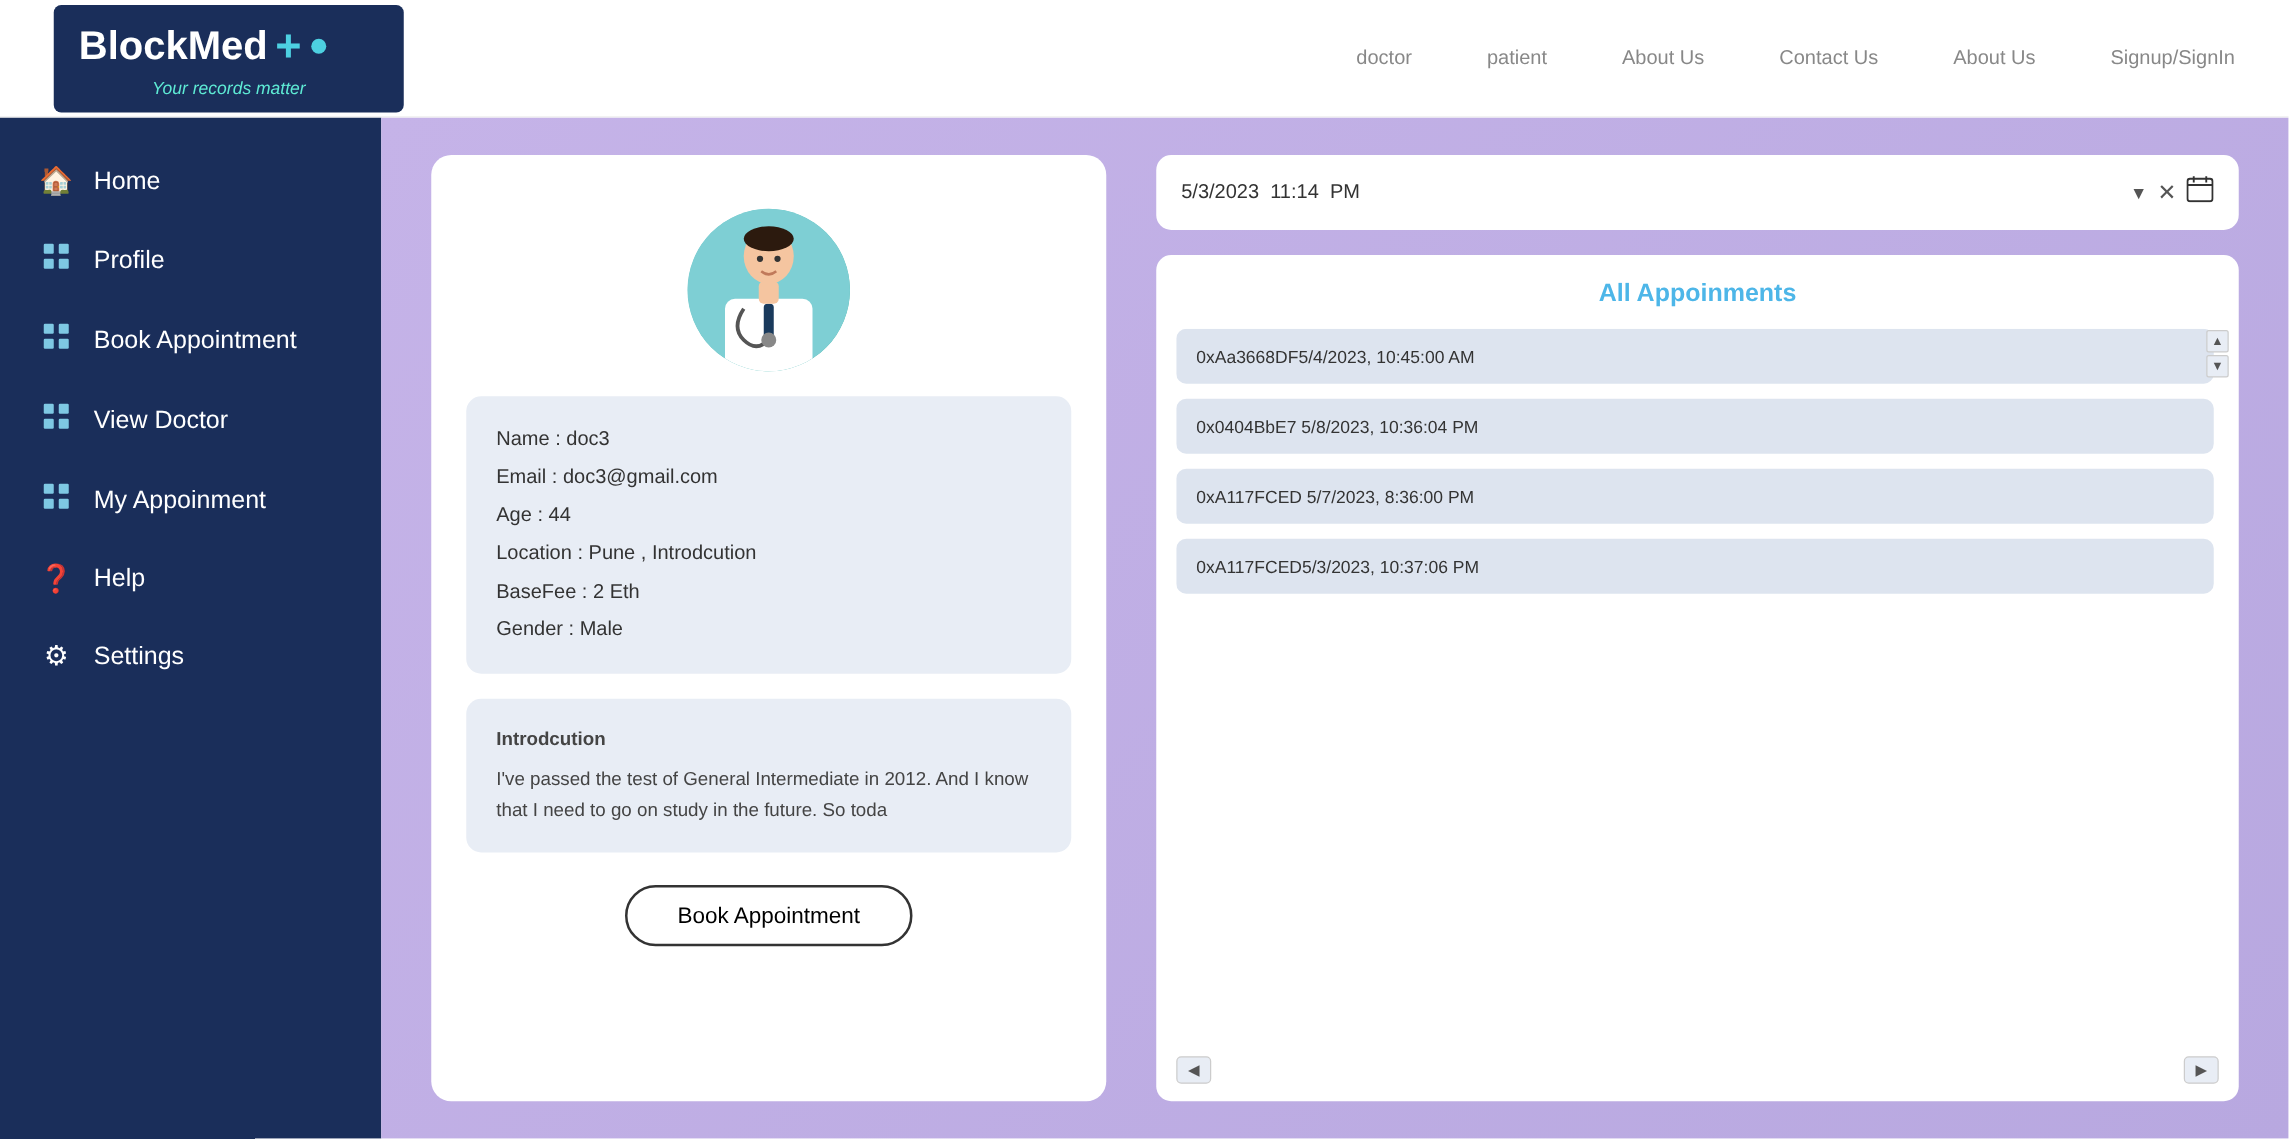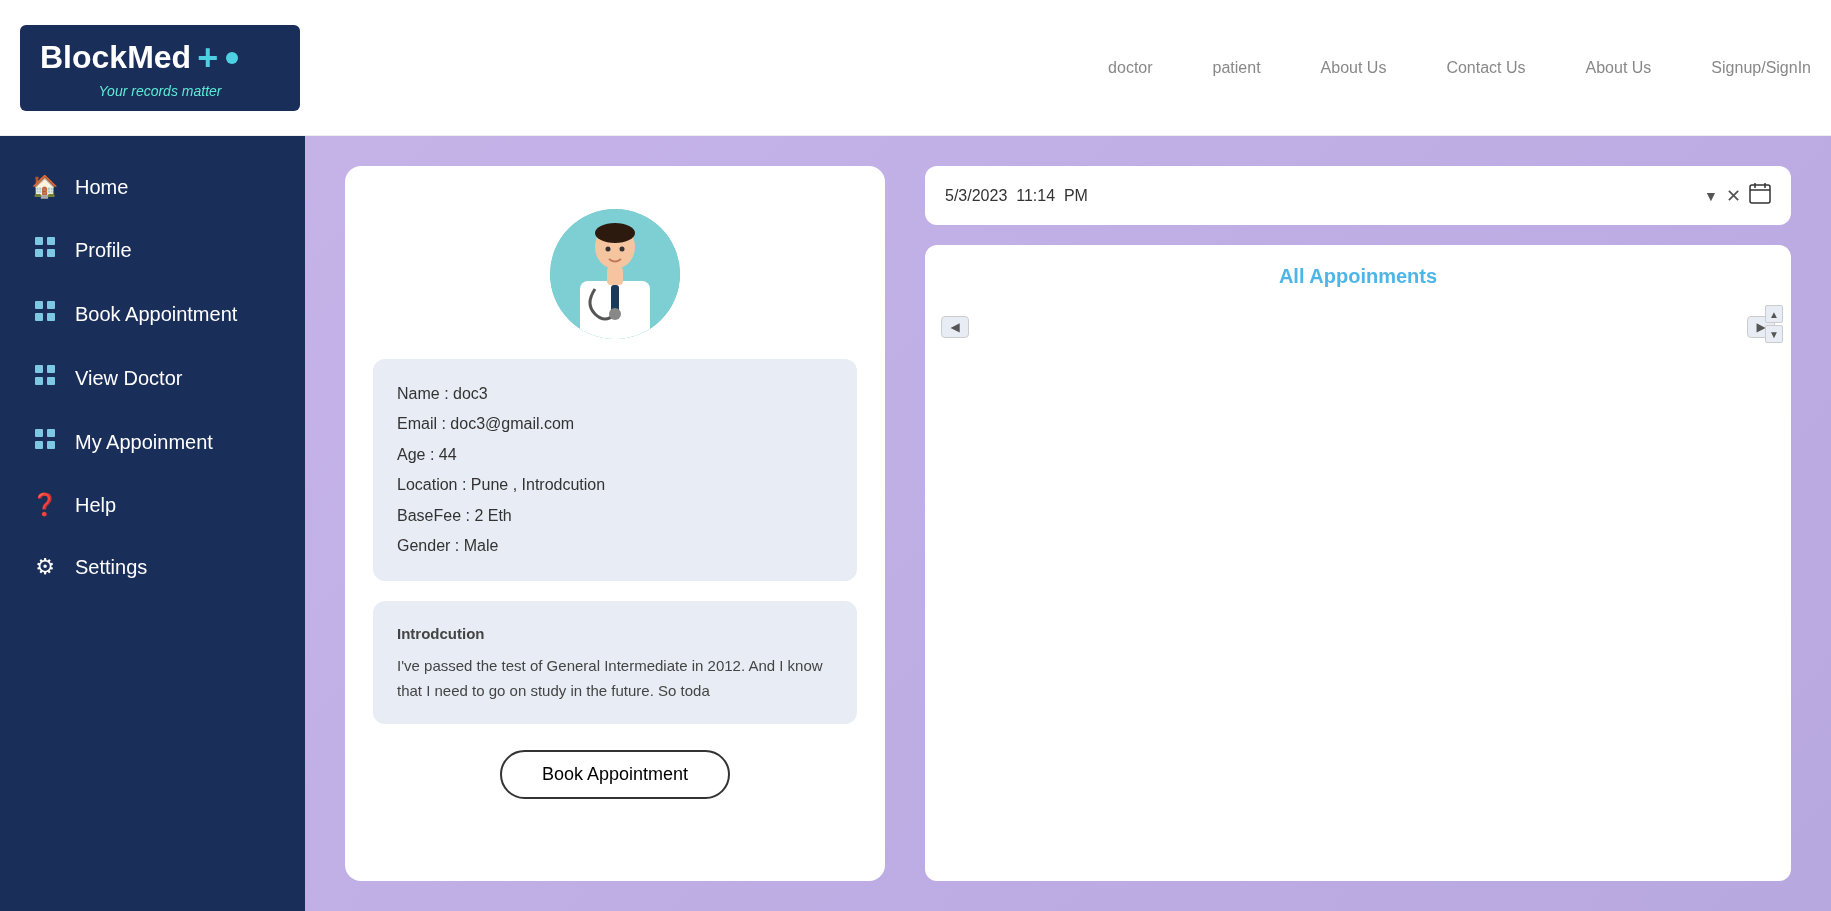--- a/index.html
+++ b/index.html
@@ -3,22 +3,22 @@
   <meta charset="utf-8">
   <style>
     * { margin: 0; padding: 0; box-sizing: border-box; }
     body { font-family: Arial, sans-serif; display: flex; flex-direction: column; height: 911px; overflow: hidden; }
 
     
     .header {
       display: flex;
       align-items: center;
       justify-content: space-between;
-      padding: 0 20px;
-      height: 136px;
+      padding: 0 43px;
+      height: 94px;
       background: #fff;
       border-bottom: 1px solid #eee;
     }
     .logo-box {
       background: #1a2e5a;
       padding: 12px 20px;
       border-radius: 6px;
       width: 280px;
     }
     .logo-title {
@@ -421,20 +421,26 @@
       </div>
 
       <div class="appointments-panel">
         <div class="appointments-title">All Appoinments</div>
 
         <div class="scroll-top-indicator">
           <div class="scroll-indicator-btn">▲</div>
           <div class="scroll-indicator-btn">▼</div>
         </div>
 
+        <div class="appointments-list">
+          <div class="appointment-item">0xAa3668DF5/4/2023, 10:45:00 AM</div>
+          <div class="appointment-item">0x0404BbE7 5/8/2023, 10:36:04 PM</div>
+          <div class="appointment-item">0xA117FCED  5/7/2023, 8:36:00 PM</div>
+          <div class="appointment-item">0xA117FCED5/3/2023, 10:37:06 PM</div>
+        </div>
 
         <div class="scroll-arrows">
           <div class="scroll-arrow-btn">◀</div>
           <div class="scroll-arrow-btn">▶</div>
         </div>
       </div>
 
     </div>
 
   </div>

